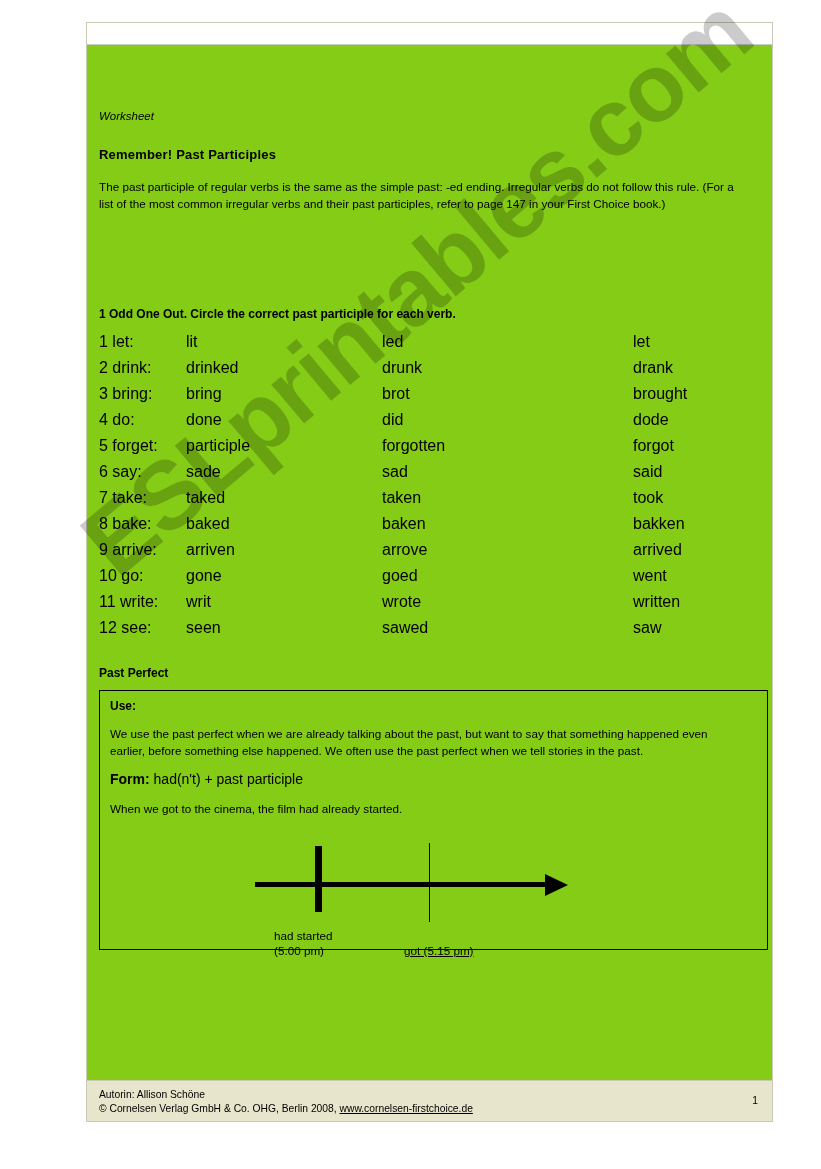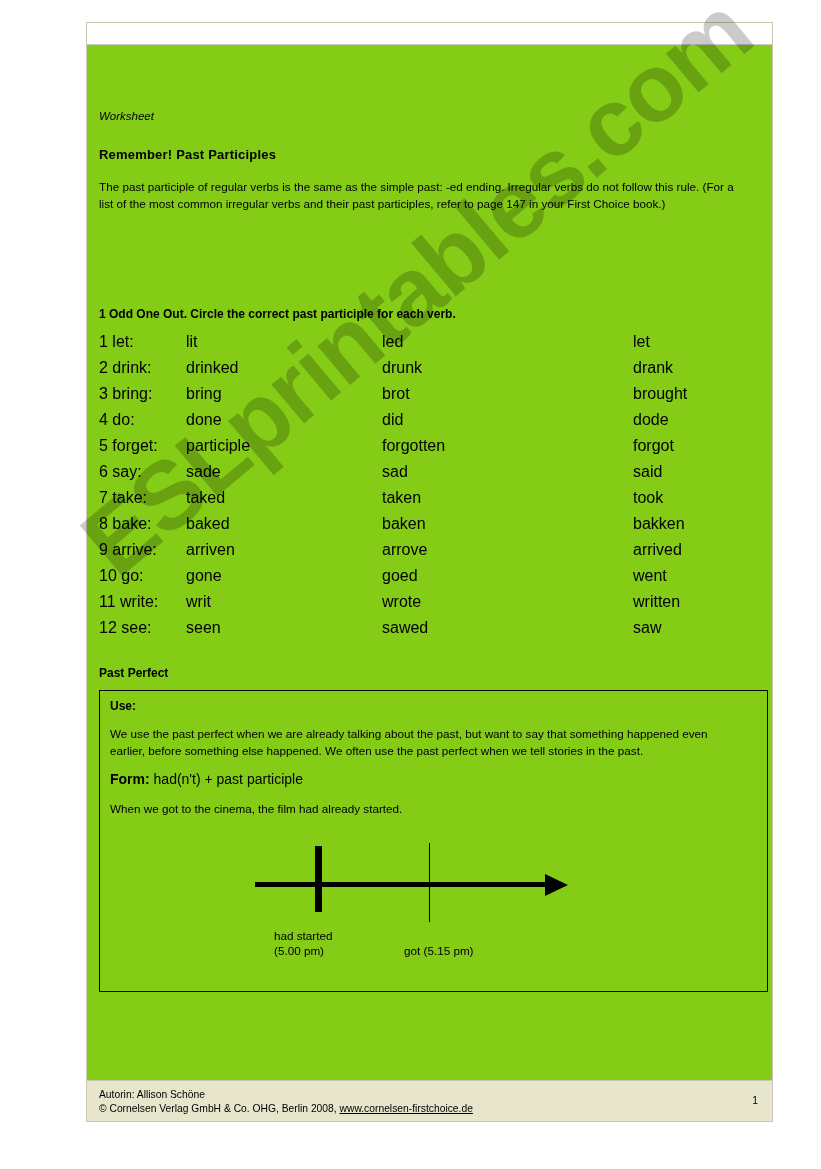--- a/index.html
+++ b/index.html
@@ -105,21 +105,21 @@
   }
   .pp-title {
     font-weight: bold;
     font-size: 12px;
     line-height: 15px;
     margin: 0 0 9px 0;
   }
   #use-box {
     position: relative;
     width: 669px;
-    height: 302px;
+    height: 260px;
     border: 1px solid #000000;
     box-sizing: border-box;
     padding: 8px 10px 0 10px;
   }
   .use-label {
     font-weight: bold;
     font-size: 12px;
     line-height: 15px;
     margin: 0 0 11px 0;
   }
@@ -183,21 +183,21 @@
     height: 79px;
     background: #000000;
   }
   .tl-label {
     position: absolute;
     font-size: 11.7px;
     line-height: 15px;
     white-space: pre-line;
   }
   #tl-label-had { left: 19px; top: 82px; }
-  #tl-label-got { left: 149px; top: 97px; }
+  #tl-label-got { left: 149px; top: 97px; text-decoration: underline; }
 
   
   #footer-band {
     position: absolute;
     left: 0;
     bottom: 0;
     width: 100%;
     height: 41px;
     background: #e7e5cb;
     border-top: 1px solid #c9c9b4;

